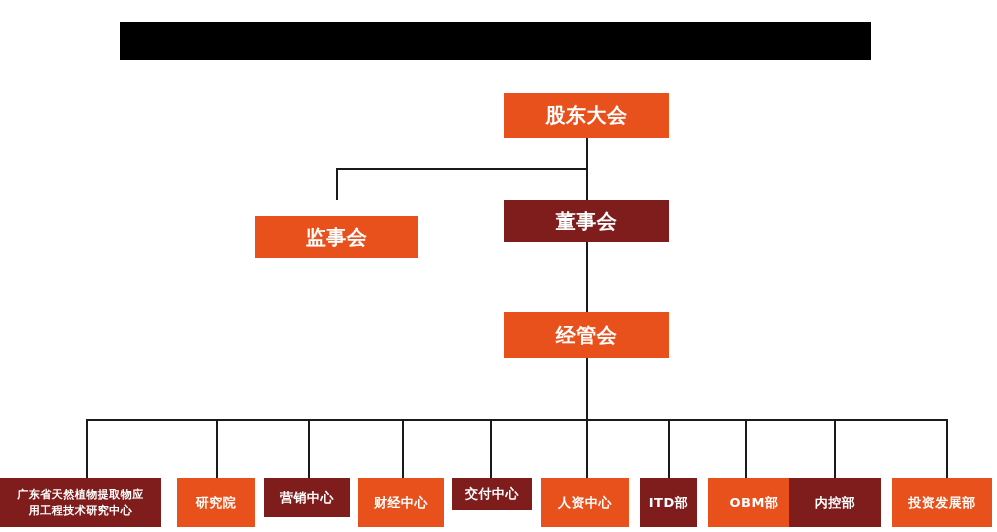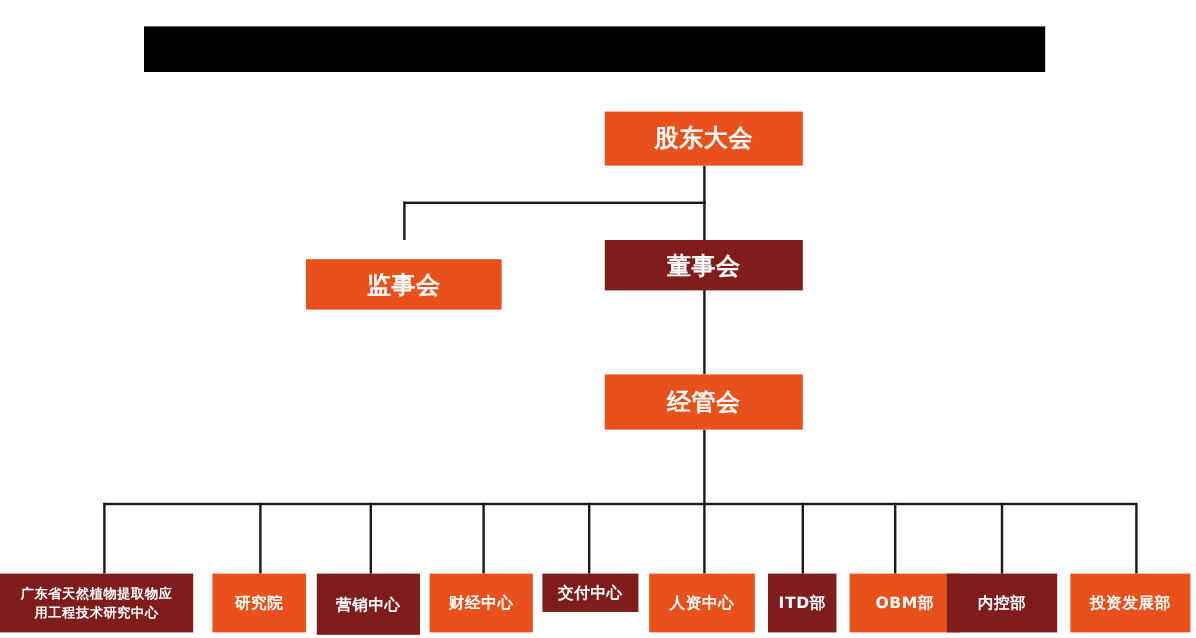--- a/index.html
+++ b/index.html
@@ -126,21 +126,21 @@
 
   <div class="node leaf multiline node-light" style="left:0px; top:478px; width:161px; height:49px; flex-direction:column;">
     <span>广东省天然植物提取物应</span>
     <span>用工程技术研究中心</span>
   </div>
 
   <div class="node leaf node-dark" style="left:177px; top:478px; width:78px; height:49px;">
     <span>研究院</span>
   </div>
 
-  <div class="node leaf node-light" style="left:264px; top:478px; width:86px; height:51px;">
+  <div class="node leaf node-light" style="left:264px; top:478px; width:86px; height:39px;">
     <span>营销中心</span>
   </div>
 
   <div class="node leaf node-dark" style="left:358px; top:478px; width:86px; height:49px;">
     <span>财经中心</span>
   </div>
 
   <div class="node leaf node-light" style="left:452px; top:478px; width:80px; height:32px;">
     <span>交付中心</span>
   </div>

